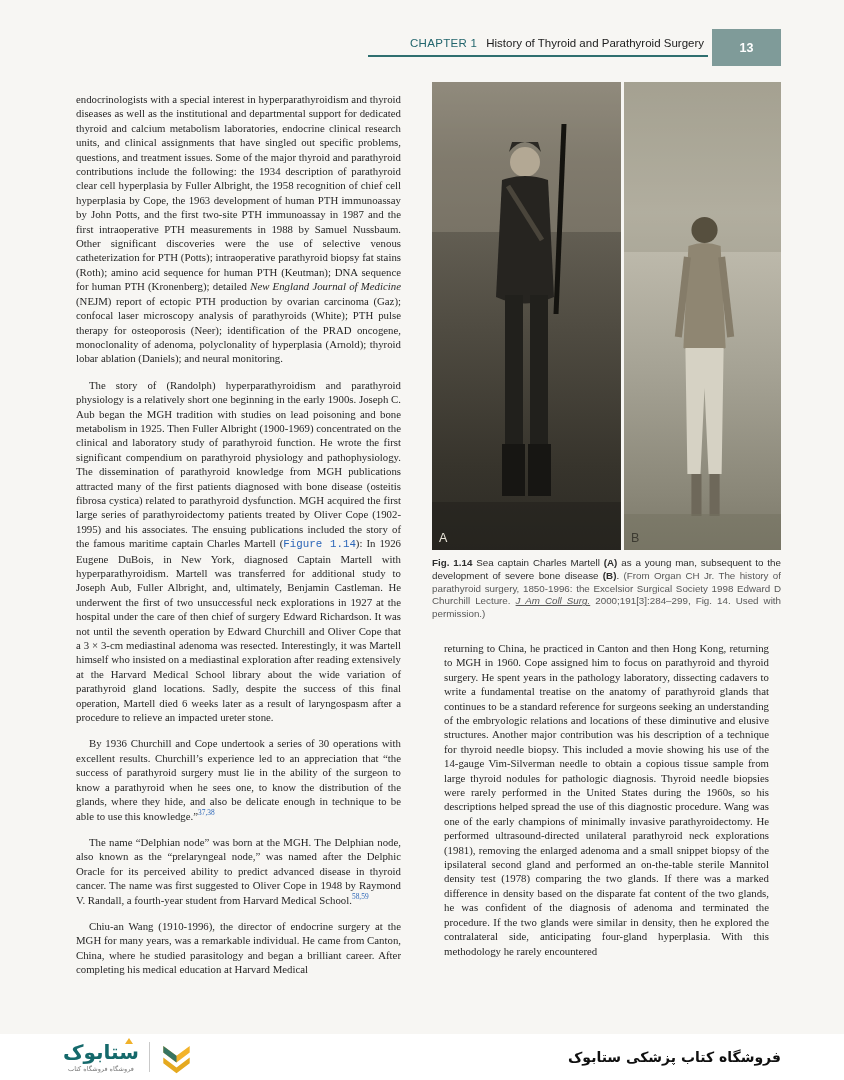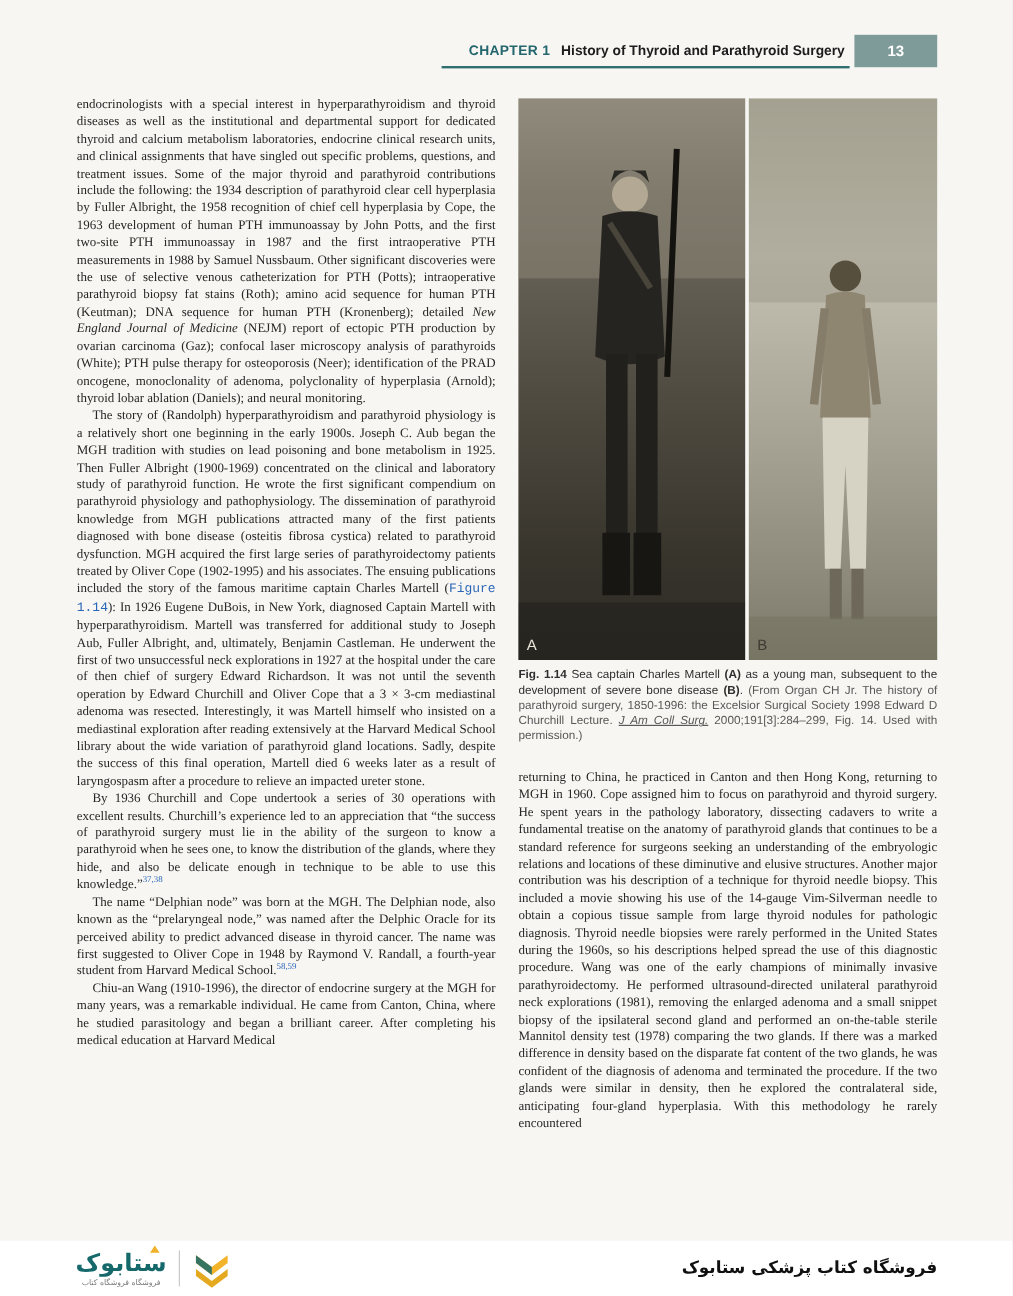--- a/index.html
+++ b/index.html
@@ -4,43 +4,43 @@
 <style>
   html, body { margin:0; padding:0; background:#e8e8e6; }
   .page {
     position:relative; width:844px; height:1080px; margin:0 auto;
     background:#f7f6f3; overflow:hidden;
     font-family:"Liberation Serif", serif; color:#262626;
   }
 
   
   .pagenum-box {
-    position:absolute; top:29px; left:712px; width:69px; height:27px;
+    position:absolute; top:29px; left:712px; width:69px; height:37px;
     background:#7f9b99; color:#ffffff;
     display:flex; align-items:center; justify-content:center;
     font-family:"Liberation Sans", sans-serif; font-weight:bold; font-size:12.5px;
   }
   .header {
     position:absolute; top:37px; right:140px; text-align:right;
-    font-family:"Liberation Sans", sans-serif; font-size:11.5px; font-weight:bold;
+    font-family:"Liberation Sans", sans-serif; font-size:11.5px; font-weight:normal;
     color:#1c1c1c; white-space:nowrap;
   }
   .chapter-label { color:#23666d; margin-right:9px; letter-spacing:0.3px; }
   .header-rule {
     position:absolute; top:55px; left:368px; width:340px; height:2px;
     background:#2f6f6f;
   }
 
   
   .col { position:absolute; top:80px; width:349px; }
   .col-left  { left:64px; }
   .col-right { left:432px; }
 
   .body-p {
-    margin:0; font-size:10.8px; line-height:14.4px;
+    margin:12px; font-size:10.8px; line-height:14.4px;
     text-align:justify; color:#262626;
   }
   .body-p + .body-p { text-indent:13px; }
   .seg-i { font-style:italic; }
   .seg-link { color:#2b66b8;font-family:Liberation Mono, monospace; }
   sup.seg-sup { color:#2b66b8; font-size:7.4px; line-height:0; }
 
   
   .figure { margin:2px 0 0 0; }
   .photos { display:flex; gap:3px; height:468px; background:#f7f6f3; }

